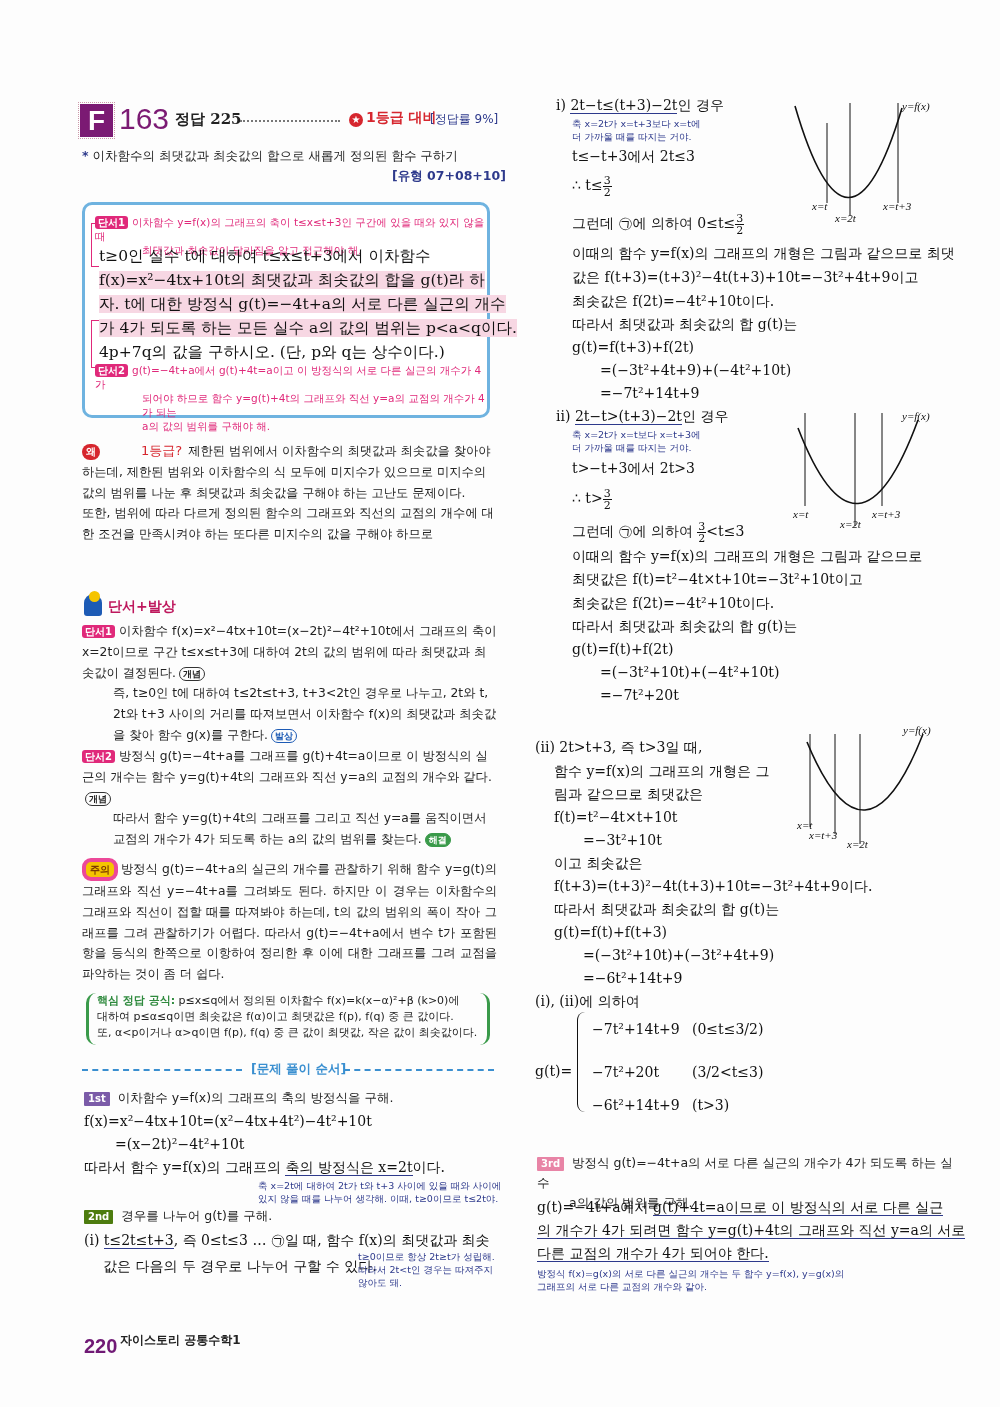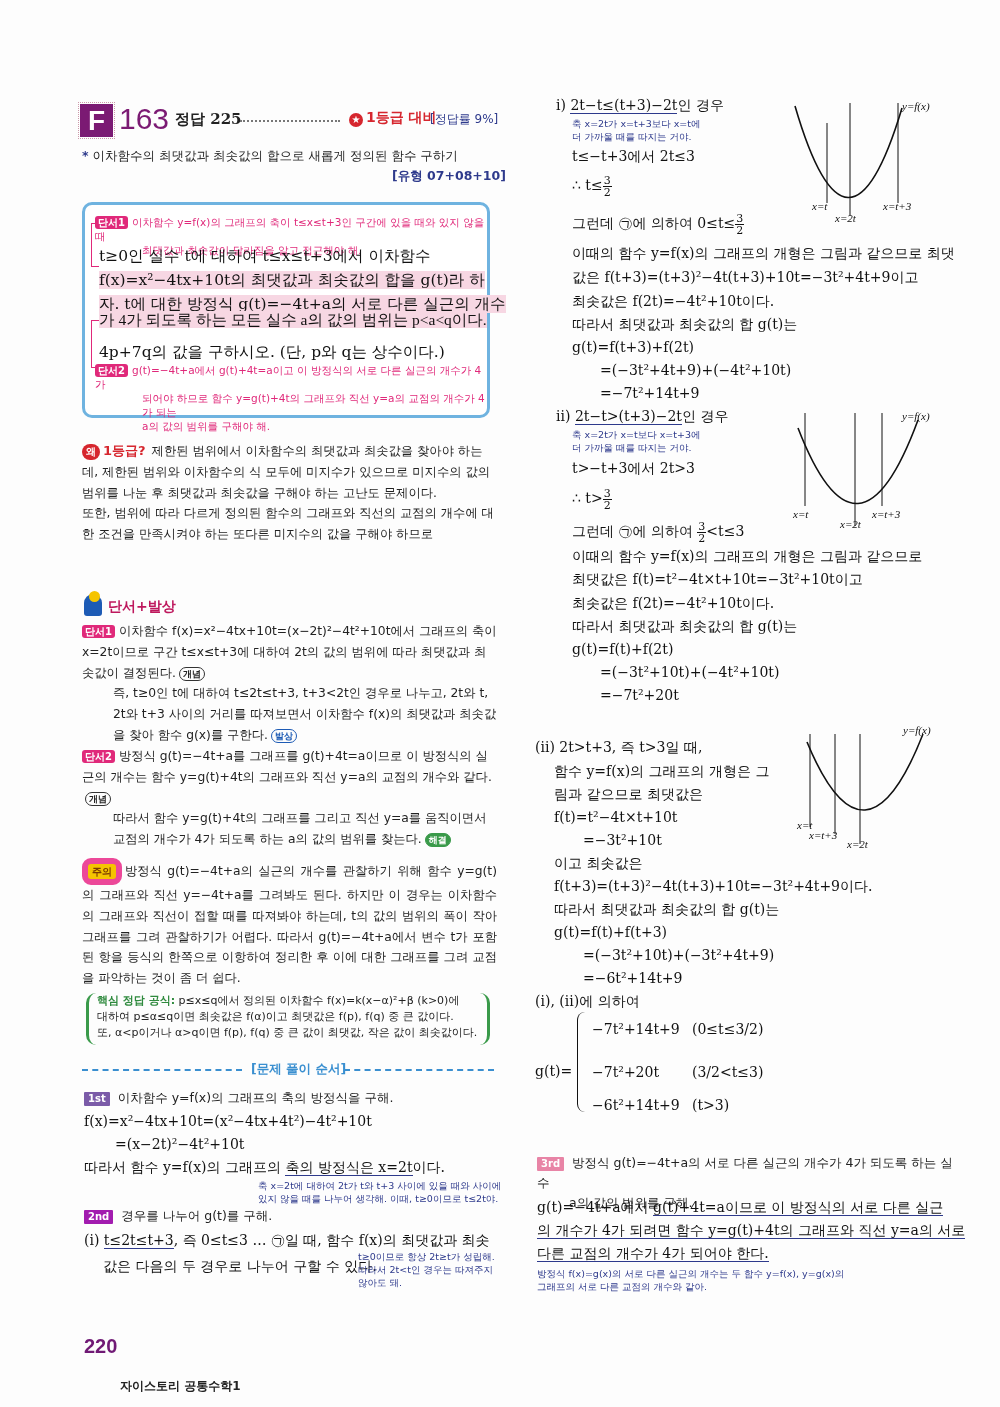--- a/index.html
+++ b/index.html
@@ -26,54 +26,54 @@
   .hint .tag { display:inline-block; background:#e0297a; color:#fff; font-weight:bold; font-size:10px; padding:0 3px; border-radius:3px; margin-right:4px; line-height:13px;}
   .hint .indent { display:block; padding-left: 47px; }
   .prob-line { position: absolute; left: 14px; font-size: 15.5px; line-height: 22px; color: #111; font-family: "DejaVu Serif", serif; white-space: nowrap; }
   .hl { background: #f7d7e3; }
   .bracket1 { position:absolute; left:6px; top:18px; width:8px; height:44px; border-left:1px solid #e0297a; border-top:1px solid #e0297a; border-bottom:1px solid #e0297a;}
   .bracket2 { position:absolute; left:6px; top:115px; width:8px; height:48px; border-left:1px solid #e0297a; border-top:1px solid #e0297a; border-bottom:1px solid #e0297a;}
 
   
   .why { left: 82px; top: 441px; width: 415px; font-size: 12.3px; line-height: 20.8px; color: #222; }
   .why .badge { display:inline-block; background:#d6262e; color:#fff; font-weight:bold; font-size:10px; border-radius:9px; padding:0 4px; line-height:16px; margin-right:3px;}
-  .why .title { color:#d6262e; font-weight:bold; font-size:13px; margin-right:6px;}
+  .why .title { color:#d6262e; font-weight:normal; font-size:13px; margin-right:6px;margin-left:38px;}
 
   .clue-head { left: 84px; top: 594px; font-size: 14px; font-weight: bold; color: #be185d; }
   .clue-head .icon { display:inline-block; width:18px; height:22px; background:#1d5bb5; border-radius: 9px 9px 3px 3px; vertical-align:-5px; margin-right:6px; position:relative;}
   .clue-head .icon::after { content:""; position:absolute; left:5px; top:-3px; width:11px; height:11px; border-radius:50%; background:#f5c400;}
 
   .clue { position: absolute; left: 82px; width: 415px; font-size: 12.3px; line-height: 20.8px; color: #222; }
   .clue .tag { display:inline-block; background:#e0297a; color:#fff; font-weight:bold; font-size:10px; padding:0 3px; border-radius:3px; line-height:13px; margin-right:4px;}
   .clue .body { display:block; padding-left: 31px; }
   .pill { display:inline-block; border:1px solid #333; border-radius:8px; font-size:9px; line-height:12px; padding:0 3px; margin-left:3px; font-weight:bold;}
   .pill.blue { color:#1d5bb5; border-color:#1d5bb5; }
   .pill.green { color:#fff; background:#3a9a4a; border-color:#3a9a4a; }
 
   .caution { left: 82px; top: 858px; width: 415px; font-size: 12.3px; line-height: 20.8px; color: #222; text-align: justify; }
-  .caution .badge { display:inline-block; background:#f5c400; color:#7b3a00; font-weight:bold; font-size:10px; border-radius:9px; padding:0 4px; line-height:15px; margin-right:3px; border:6px solid #ec4899;}
+  .caution .badge { display:inline-block; background:#f5c400; color:#7b3a00; font-weight:bold; font-size:10px; border-radius:9px; padding:0 4px; line-height:15px; margin-right:3px; border:4px solid #ec4899;}
 
   .formula-box { left: 86px; top: 993px; width: 404px; height: 52px; border-left: 3px solid #3a9a4a; border-right: 3px solid #3a9a4a; border-radius: 10px; padding: 0 8px; font-size: 11px; line-height: 16px; color: #222; }
   .formula-box .label { color:#2f8a3e; font-weight:bold; }
 
   .divider { left: 82px; top: 1062px; width: 412px; height: 14px; }
   .divider .line { position:absolute; top:7px; height:0; border-top: 2px dashed #3a8fd0; }
   .divider .text { position:absolute; left:165px; top:-1px; font-size: 12.5px; font-weight:bold; color: #3a8fd0; background:#fdfdfd; padding: 0 4px; }
 
   .step { position:absolute; font-size: 12.5px; line-height: 20px; color:#222; }
   .step .st { display:inline-block; color:#fff; font-weight:bold; font-size:10px; padding:0 4px; border-radius:1px; line-height:14px; margin-right:8px;}
   .st1 { background:#7b5ba8; }
-  .st2 { background:#a21caf; }
+  .st2 { background:#4d7c0f; }
   .st3 { background:#e884a6; }
   .sol { position:absolute; font-family: "DejaVu Serif", serif; font-size: 14px; line-height: 22px; color:#111; white-space: nowrap; }
   .note { position:absolute; font-size: 9.5px; line-height: 13px; color: #2e3a8c; }
   .uline { border-bottom: 1.5px solid #2e3a8c; }
 
   .footer-num { left: 84px; top: 1334px; font: bold 20px/24px "Liberation Sans", sans-serif; color:#701a75; }
-  .footer-title { left: 120px; top: 1332px; font-size: 12px; font-weight: bold; color:#222;margin-top:46px; }
+  .footer-title { left: 120px; top: 1332px; font-size: 12px; font-weight: bold; color:#222; }
 
   
   .rc { position:absolute; font-family: "DejaVu Serif", serif; font-size: 14px; line-height: 23px; color:#111; white-space: nowrap; }
   .frac { display:inline-block; vertical-align: middle; text-align:center; font-size: 11px; line-height: 11px; }
   .frac span { display:block; }
   .frac .n { border-bottom: 1px solid #111; padding: 0 1px; }
   .graph { position:absolute; }
   .graph text { font-family: "Liberation Serif", serif; font-style: italic; font-size: 11px; fill: #111; }
   .brace { position:absolute; left: 577px; top: 1012px; width: 10px; height: 100px; border-left: 1.5px solid #111; border-top-left-radius: 8px; border-bottom-left-radius: 8px; }
 </style>
@@ -99,21 +99,21 @@
 <div class="abs prob-box">
   <div class="bracket1"></div>
   <div class="bracket2"></div>
   <div class="hint" style="left:10px; top:10px;">
     <span class="tag">단서1</span><span>이차함수 y=f(x)의 그래프의 축이 t≤x≤t+3인 구간에 있을 때와 있지 않을 때</span>
     <span class="indent">최댓값과 최솟값이 달라짐을 알고 접근해야 해.</span>
   </div>
   <div class="prob-line" style="top:40px;">t≥0인 실수 t에 대하여 t≤x≤t+3에서 이차함수</div>
   <div class="prob-line" style="top:64px;"><span class="hl">f(x)=x²−4tx+10t의 최댓값과 최솟값의 합을 g(t)라 하</span></div>
   <div class="prob-line" style="top:88px;"><span class="hl">자. t에 대한 방정식 g(t)=−4t+a의 서로 다른 실근의 개수</span></div>
-  <div class="prob-line" style="top:104px;font-family:Liberation Serif, serif;"><span class="hl">가 4가 되도록 하는 모든 실수 a의 값의 범위는 p&lt;a&lt;q이다.</span></div>
+  <div class="prob-line" style="top:112px;"><span class="hl">가 4가 되도록 하는 모든 실수 a의 값의 범위는 p&lt;a&lt;q이다.</span></div>
   <div class="prob-line" style="top:136px;">4p+7q의 값을 구하시오. (단, p와 q는 상수이다.)</div>
   <div class="hint" style="left:10px; top:158px;">
     <span class="tag">단서2</span><span>g(t)=−4t+a에서 g(t)+4t=a이고 이 방정식의 서로 다른 실근의 개수가 4가</span>
     <span class="indent">되어야 하므로 함수 y=g(t)+4t의 그래프와 직선 y=a의 교점의 개수가 4가 되는</span>
     <span class="indent">a의 값의 범위를 구해야 해.</span>
   </div>
 </div>
 
 <div class="abs why">
   <span class="badge">왜</span><span class="title">1등급?</span><span>제한된 범위에서 이차함수의 최댓값과 최솟값을 찾아야 하는데, 제한된 범위와 이차함수의 식 모두에 미지수가 있으므로 미지수의 값의 범위를 나눈 후 최댓값과 최솟값을 구해야 하는 고난도 문제이다.</span><br>

